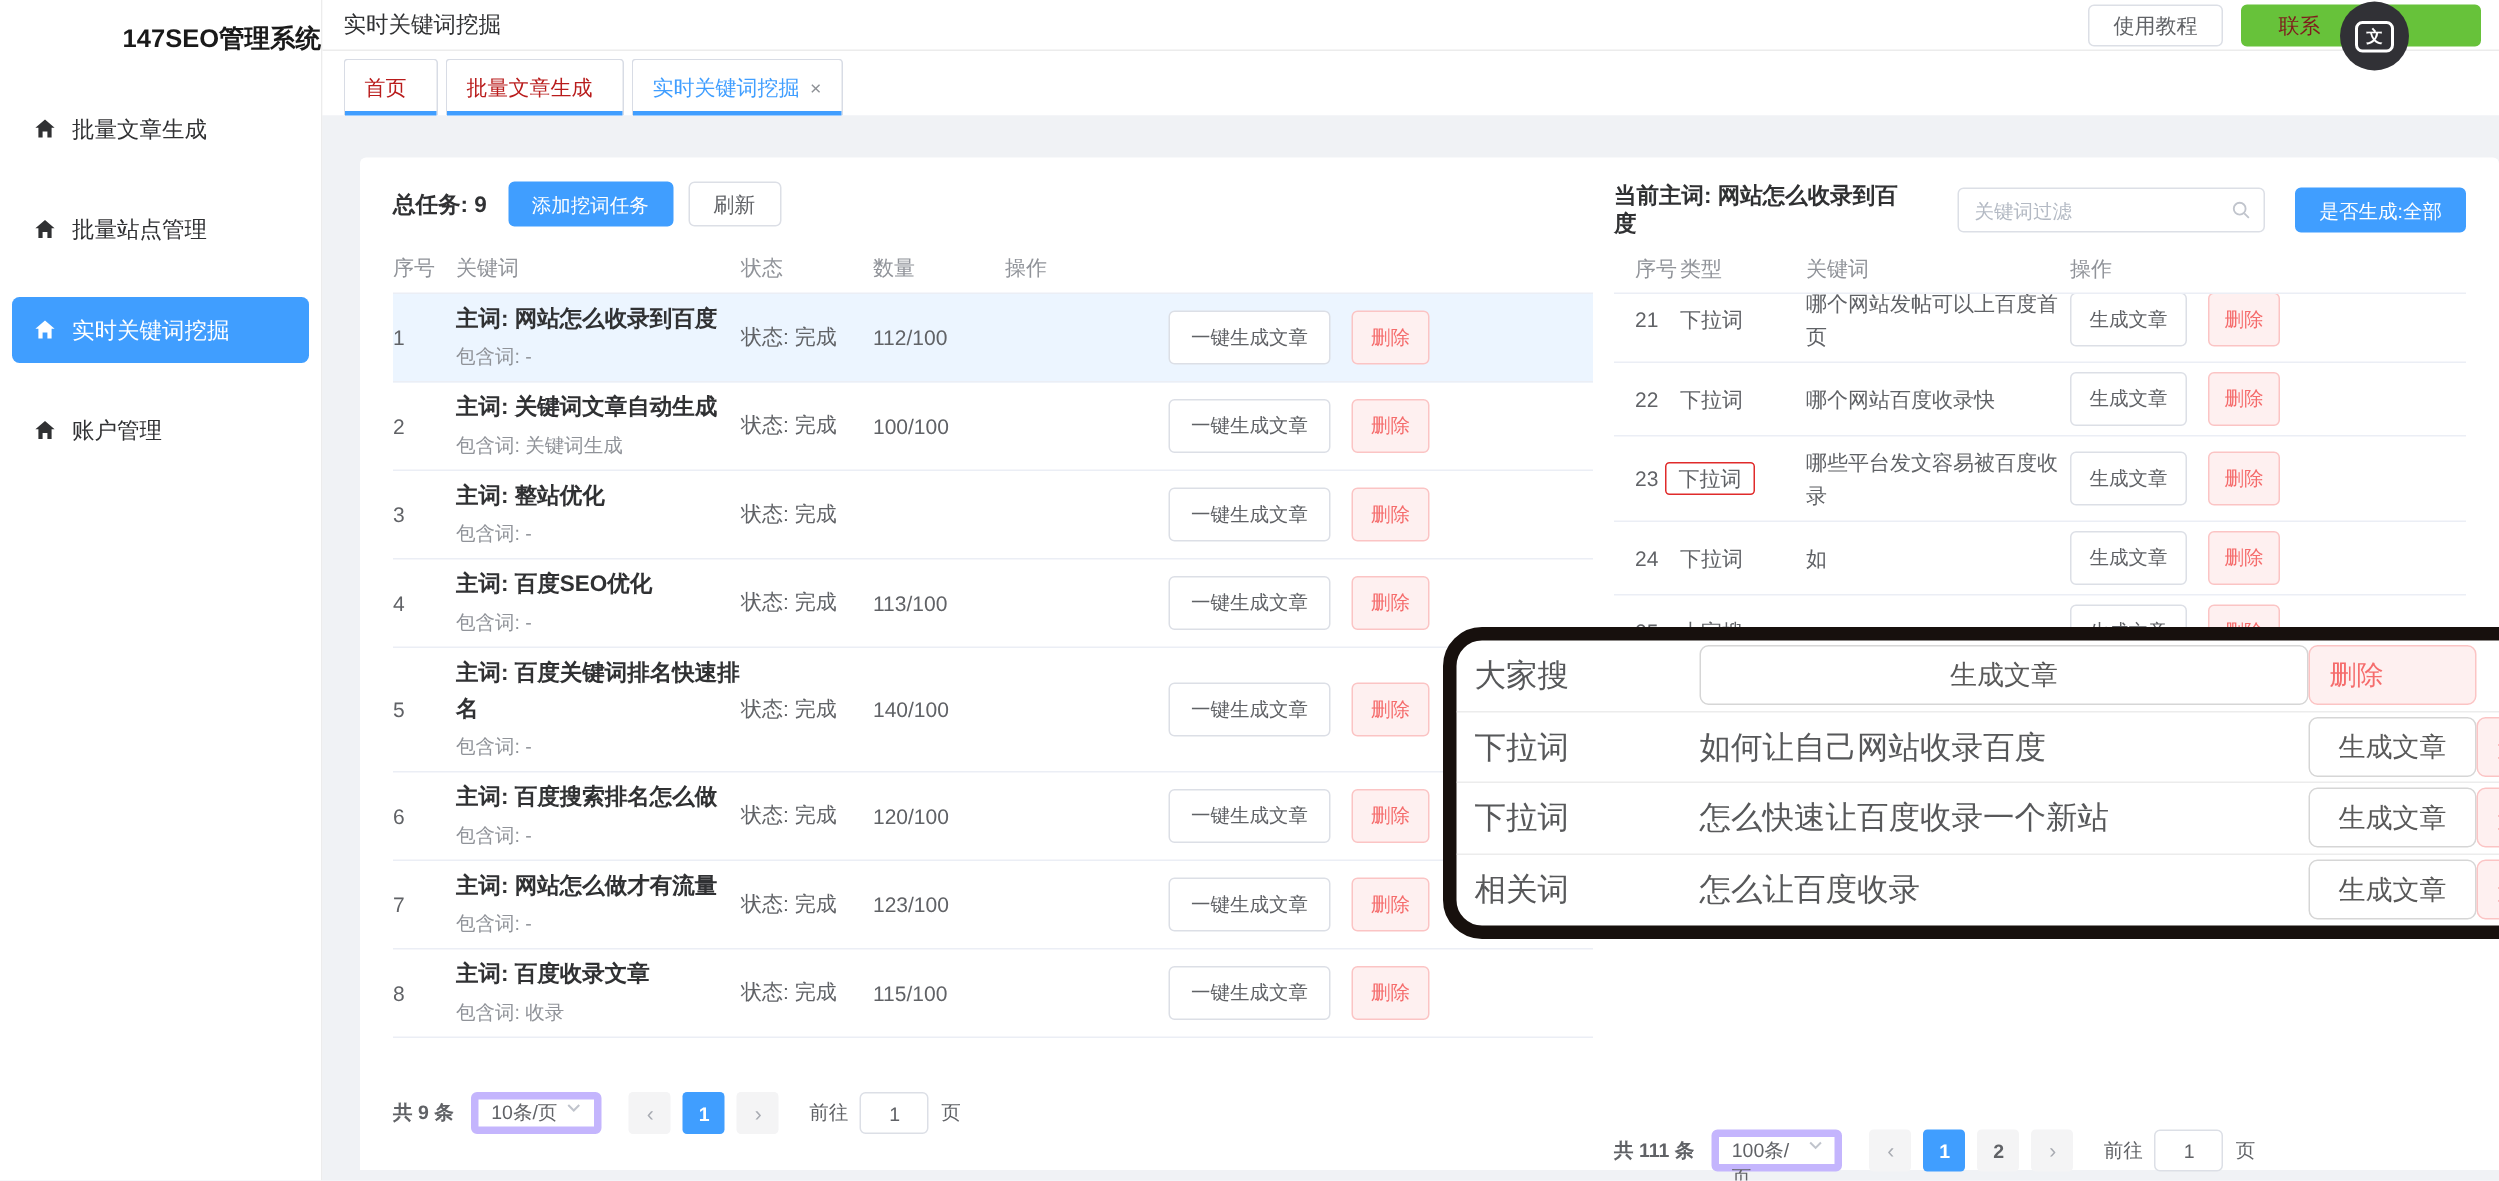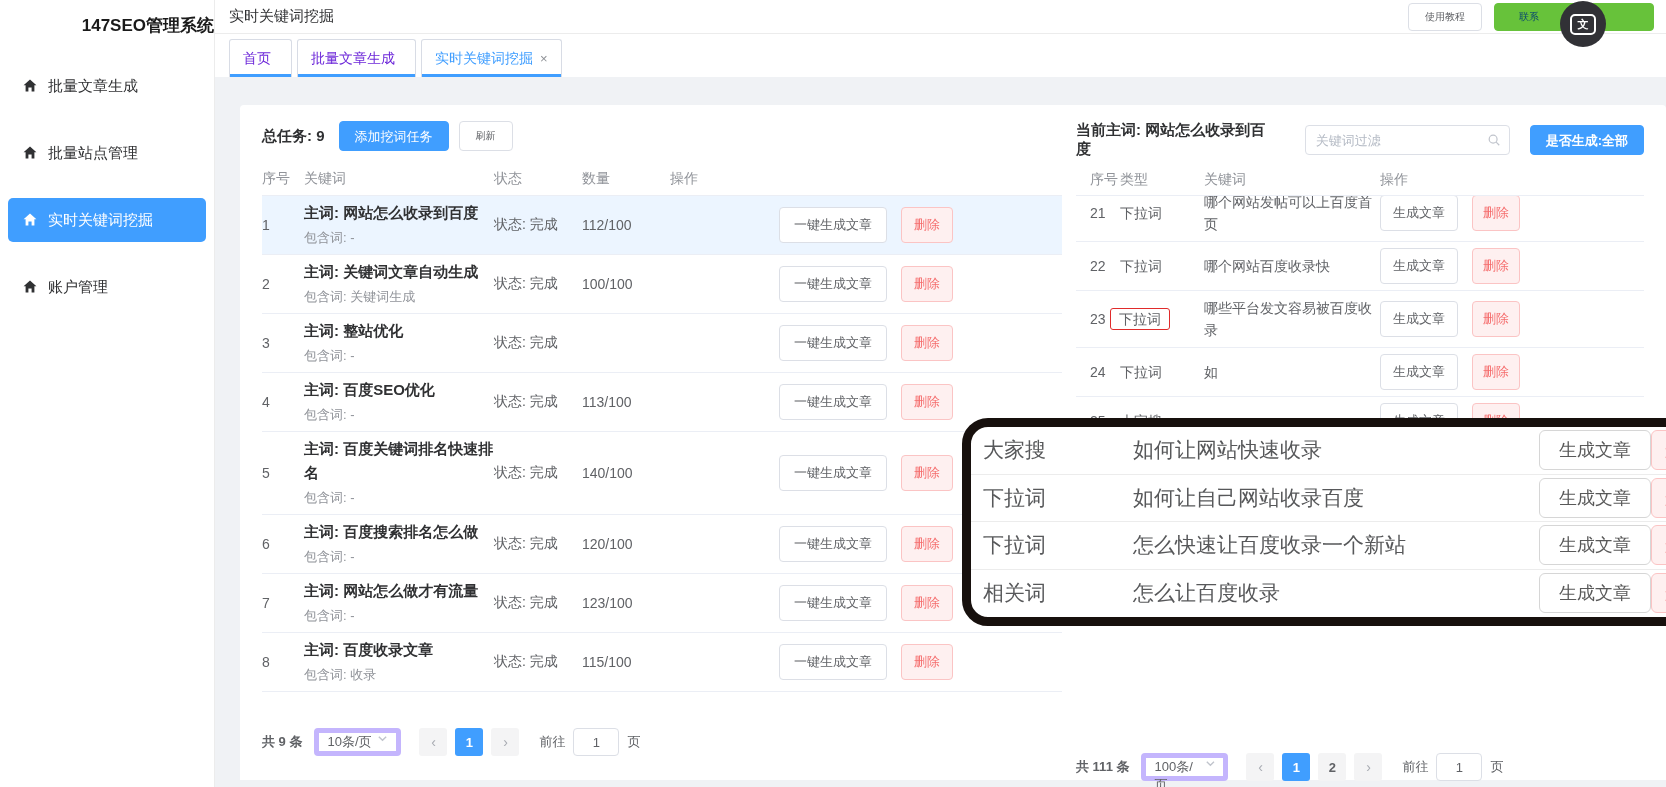--- a/index.html
+++ b/index.html
@@ -12,28 +12,28 @@
   .menu { padding:14px 8px 0 8px; }
   .menu-item { height:44px; display:flex; align-items:center; padding:0 12px 0 14px; margin-bottom:23px; border-radius:5px; font-size:15px; color:#303133; cursor:pointer; }
   .menu-item .mi-icon { width:16px; height:16px; margin-right:10px; flex:0 0 16px; }
   .menu-item.active { background:#409eff; color:#fff; }
 
   
   .main { flex:1; display:flex; flex-direction:column; min-width:0; }
   .topbar { height:41px; background:#fff; border-bottom:1px solid #ececec; display:flex; align-items:center; padding:0 12px 0 14px; }
   .topbar-title { font-size:15px; color:#303133; }
   .topbar-right { margin-left:auto; display:flex; align-items:center; }
-  .btn { display:inline-flex; align-items:center; justify-content:center; border-radius:4px; cursor:pointer; font-size:10px; line-height:1; white-space:nowrap; }
+  .btn { display:inline-flex; align-items:center; justify-content:center; border-radius:4px; cursor:pointer; font-size:14px; line-height:1; white-space:nowrap; }
   .btn-plain { background:#fff; border:1px solid #dcdfe6; color:#606266; height:28px; padding:0 16px; }
-  .btn-green { background:#67c23a; border:1px solid #67c23a; color:#0c4a6e; height:28px; width:160px; justify-content:flex-start; padding-left:24px; margin-left:12px; }
+  .btn-green { background:#67c23a; border:1px solid #67c23a; color:#7f1d1d; height:28px; width:160px; justify-content:flex-start; padding-left:24px; margin-left:12px; }
   .badge-circle { position:absolute; left:1560px; top:1px; width:46px; height:46px; border-radius:50%; background:#313136; z-index:60; display:flex; align-items:center; justify-content:center; }
   .badge-inner { width:26px; height:21px; border:2px solid #fff; border-radius:5px; color:#fff; font-size:11px; display:flex; align-items:center; justify-content:center; font-weight:bold; }
 
   .tabbar { height:43px; background:#fff; padding:5px 0 0 14px; display:flex; gap:5px; }
-  .tab { position:relative; height:38px; display:flex; align-items:center; padding:0 13px; border:1px solid #d8dce5; border-bottom:none; border-radius:3px 3px 0 0; font-size:14px; color:#6d28d9; background:#fff; cursor:pointer; }
+  .tab { position:relative; height:38px; display:flex; align-items:center; padding:0 13px; border:1px solid #d8dce5; border-bottom:none; border-radius:3px 3px 0 0; font-size:14px; color:#b91c1c; background:#fff; cursor:pointer; }
   .tab::after { content:""; position:absolute; left:0; right:0; bottom:0; height:3px; background:#409eff; }
   .tab.active { color:#409eff; }
   .tab .close { margin-left:7px; font-size:13px; color:#8e9196; }
 
   .content { flex:1; background:#f0f2f5; padding:28px 0 7px 25px; }
   .card { background:#fff; height:675px; display:flex; border-radius:4px 4px 0 0; }
 
   
   .panel-left { width:822px; flex:0 0 822px; padding:16px 0 0 22px; }
   .lp-header { display:flex; align-items:center; height:30px; }
@@ -52,21 +52,21 @@
   .btn-danger { background:#fef0f0; border:1px solid #fbc4c4; color:#f56c6c; border-radius:4px; font-size:13px; padding:8px 12px; }
 
   
   .panel-right { flex:1; padding:16px 22px 0 14px; min-width:0; }
   .rp-header { display:flex; align-items:center; margin-top:4px; height:30px; }
   .rp-title { font-size:15px; font-weight:bold; color:#303133; }
   .rp-search { margin-left:36px; width:205px; height:30px; border:1px solid #dcdfe6; border-radius:4px; display:flex; align-items:center; padding:0 8px 0 10px; }
   .rp-search input { border:none; outline:none; flex:1; font-size:13px; color:#606266; min-width:0; }
   .rp-search input::placeholder { color:#b4bac4; }
   .rp-search .s-icon { width:14px; height:14px; color:#c0c4cc; flex:0 0 14px; }
-  .rp-header .btn-blue { margin-left:20px;font-weight:bold; }
+  .rp-header .btn-blue { margin-left:20px; }
   .r-grid { display:grid; grid-template-columns:30px 84px 176px 1fr; align-items:center; padding-left:14px; }
   .r-thead { margin-top:10px; padding:6px 0 6px 14px; border-bottom:1px solid #ebeef5; color:#909399; font-size:14px; }
   .r-rows { height:534px; overflow:hidden; }
   .r-rows div.r-row:first-of-type { margin-top:-11px; }
   .r-row { padding:6px 0 6px 14px; border-bottom:1px solid #ebeef5; font-size:14px; color:#606266; line-height:22px; }
   .r-row.ghost { visibility:hidden; }
   .r-actions { display:flex; align-items:center; gap:14px; }
   .r-actions .btn-outline { padding:6px 12px; }
   .r-actions .btn-danger { padding:6px 10px; }
   .red-box { border:1.5px solid #e02b2b; border-radius:3px; padding:2px 8px; margin-left:-10px; }
@@ -476,21 +476,20 @@
   </div>
 
   <div class="badge-circle">
     <span class="badge-inner">文</span>
   </div>
 
   <div class="zoom-box">
 
       <div class="zb-row">
         <span>大家搜</span>
-        <span>如何让网站快速收录</span>
         <span class="zb-gen">生成文章</span>
         <span class="zb-del">删除</span>
       </div>
 
       <div class="zb-row">
         <span>下拉词</span>
         <span>如何让自己网站收录百度</span>
         <span class="zb-gen">生成文章</span>
         <span class="zb-del">删除</span>
       </div>

